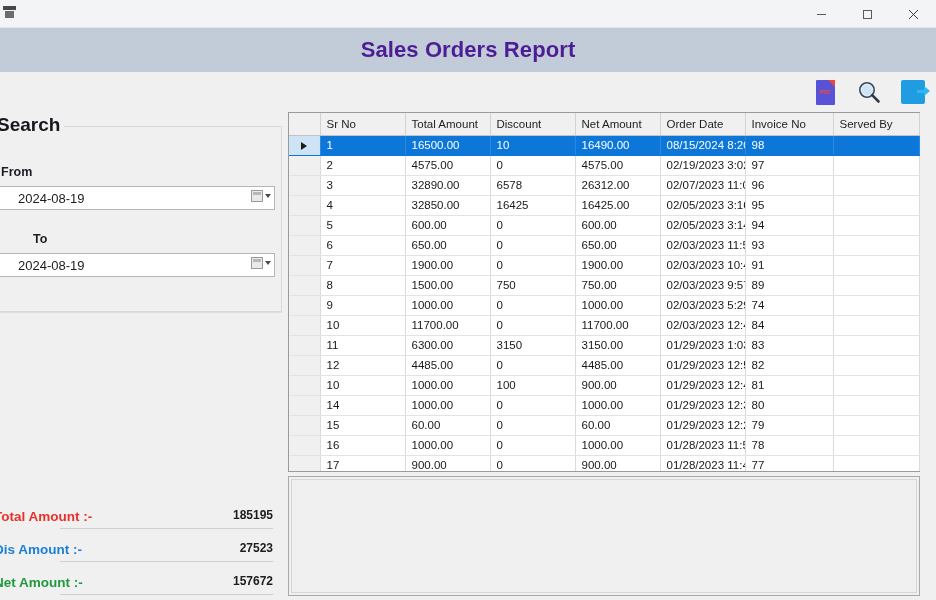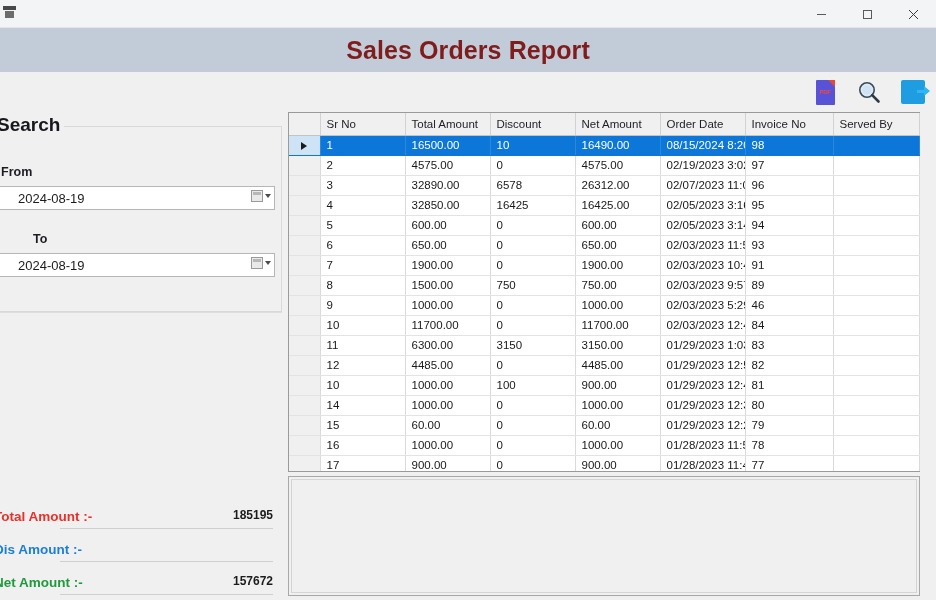--- a/index.html
+++ b/index.html
@@ -56,23 +56,23 @@
   .banner {
     position: absolute;
     left: 0; top: 28px;
     width: 936px; height: 44px;
     background: #c2ccd8;
     display: flex;
     align-items: center;
     justify-content: center;
   }
   .banner-title {
-    font-size: 25px;
+    font-size: 22px;
     font-weight: bold;
-    color: #7f1d1d;
+    color: #4c1d95;
     letter-spacing: .1px;
     text-align: center;
   }
 
   
   .toolbar {
     position: absolute;
     left: 0; top: 72px;
     width: 936px; height: 40px;
     background: #f0f0f0;
@@ -442,20 +442,21 @@
     <div class="panel-divider"></div>
 
     <div class="totals">
         <div class="total-row">
           <div class="total-label" style="color: rgb(232, 49, 42);">Total Amount :-</div>
           <div class="total-value">185195</div>
           <div class="total-underline"></div>
         </div>
         <div class="total-row">
           <div class="total-label" style="color: rgb(28, 127, 214);">Dis Amount :-</div>
+          <div class="total-value">27523</div>
           <div class="total-underline"></div>
         </div>
         <div class="total-row">
           <div class="total-label" style="color: rgb(31, 154, 61);">Net Amount :-</div>
           <div class="total-value">157672</div>
           <div class="total-underline"></div>
         </div>
       </div>
   </div>
 
@@ -564,21 +565,21 @@
             <td>89</td>
             <td></td>
           </tr>
           <tr>
             <td class="sel-col"></td>
             <td>9</td>
             <td>1000.00</td>
             <td>0</td>
             <td>1000.00</td>
             <td>02/03/2023 5:29 …</td>
-            <td>46</td>
+            <td>74</td>
             <td></td>
           </tr>
           <tr>
             <td class="sel-col"></td>
             <td>10</td>
             <td>11700.00</td>
             <td>0</td>
             <td>11700.00</td>
             <td>02/03/2023 12:44…</td>
             <td>84</td>

